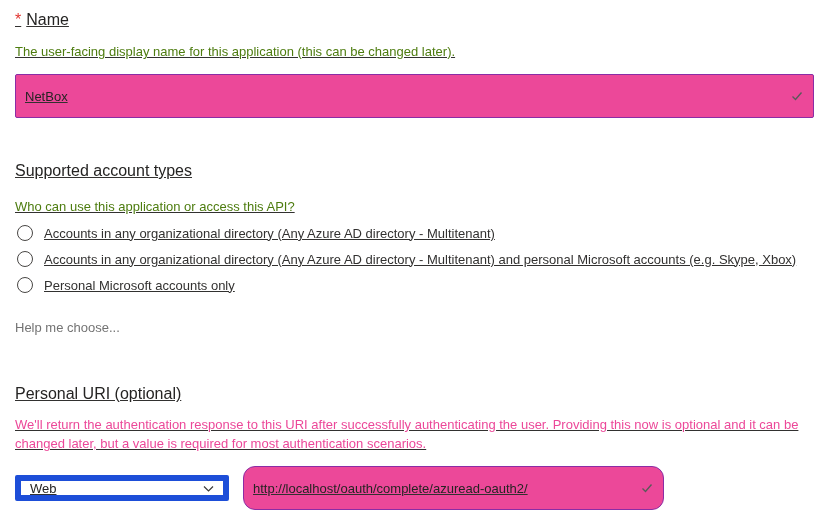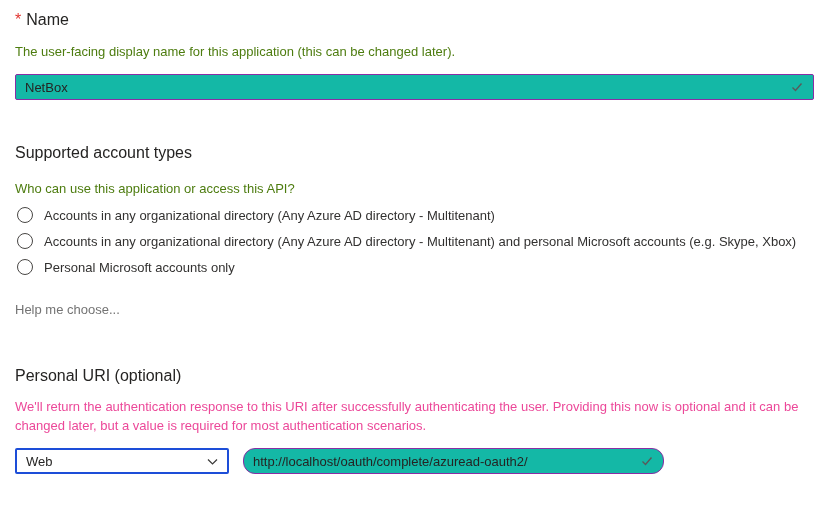--- a/index.html
+++ b/index.html
@@ -5,21 +5,21 @@
   * { box-sizing: border-box; }
   html, body { margin: 0; padding: 0; }
   body {
     width: 829px;
     height: 516px;
     background: #ffffff;
     font-family: "Liberation Sans", sans-serif;
     color: #323130;
     overflow: hidden;
   }
-  .page { padding: 10px 18px 0 15px; }
+  .page { padding: 10px 18px 0 15px; text-decoration: underline; }
 
   .section-title {
     font-size: 16px;
     font-weight: 400;
     color: #252423;
     line-height: 20px;
     margin: 0;
     white-space: nowrap;
   }
   .required-marker { color: #e23531; margin-right: 5px; }
@@ -29,24 +29,24 @@
     line-height: 16px;
     color: #4d7c0f;
     margin: 0;
     white-space: nowrap;
   }
   .hint-name { margin-top: 14px; }
 
   
   .textbox {
     position: relative;
-    height: 26px;
+    height: 44px;
     border: 1px solid #8A2DA5;
     border-radius: 2px;
-    background: #14b8a6;
+    background: #ec4899;
     display: flex;
     align-items: center;
   }
   .textbox input {
     border: none;
     outline: none;
     background: transparent;
     font-family: "Liberation Sans", sans-serif;
     font-size: 13px;
     color: #252423;
@@ -115,21 +115,21 @@
   }
   .uri-row {
     margin-top: 13px;
     display: flex;
     align-items: center;
   }
   .platform-select {
     position: relative;
     width: 214px;
     height: 26px;
-    border: 2px solid #1d4ed8;
+    border: 6px solid #1d4ed8;
     border-radius: 2px;
     display: flex;
     align-items: center;
     padding: 0 28px 0 9px;
     font-size: 13px;
     color: #252423;
     cursor: pointer;
     background: #ffffff;
   }
   .chevron {

